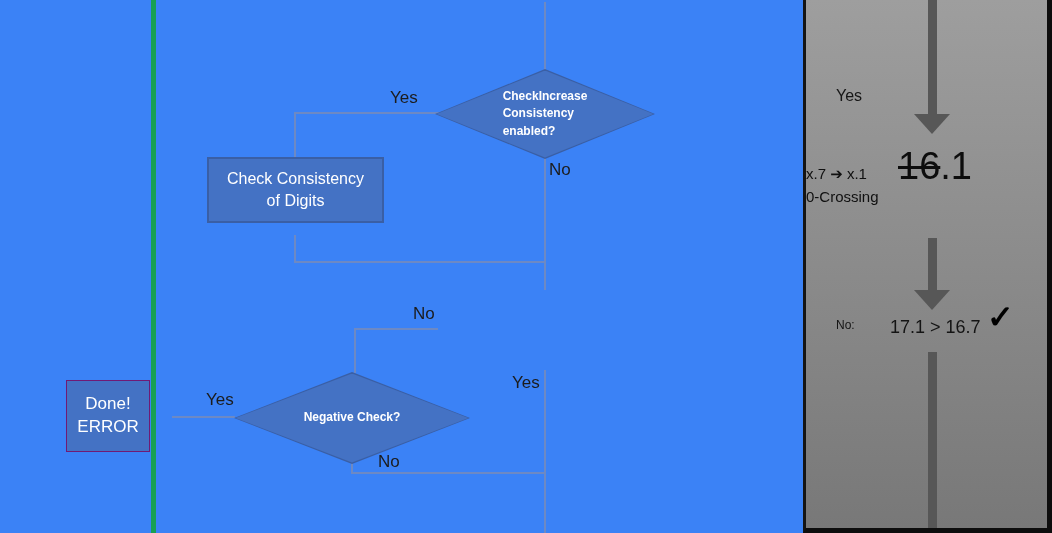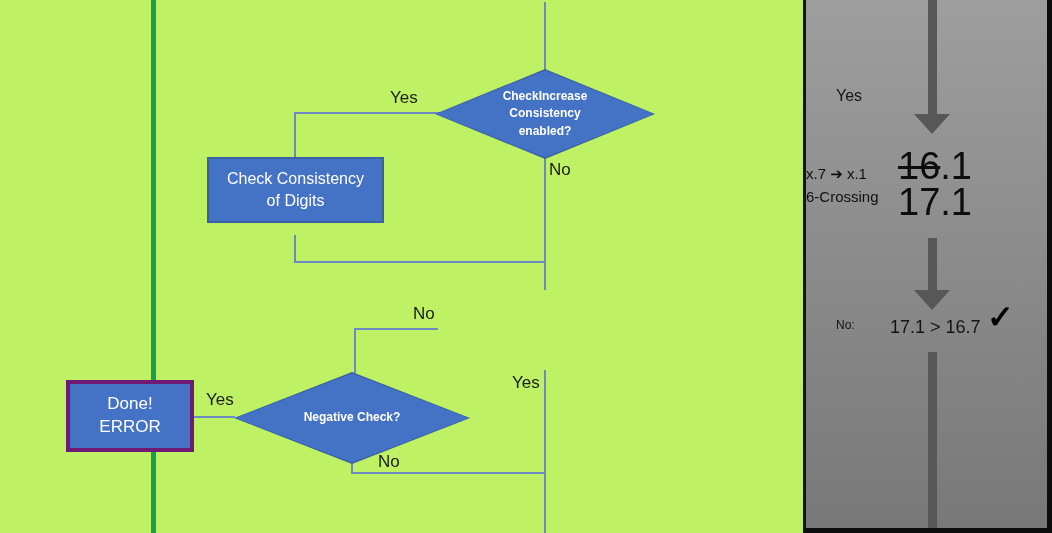--- a/index.html
+++ b/index.html
@@ -1,16 +1,16 @@
 <!DOCTYPE html>
 <html style="--shape-blue: #4472c4; --shape-border: #3a5fa5; --connector: #6d89c4; --green-line: #18a052; --arrow-gray: #575757; --panel-top: #9e9e9e; --panel-bottom: #787878;"><head>
 <meta charset="utf-8">
 <style>
   html,body{margin:0;padding:0;background:#e8e8e8}
-  #canvas{position:relative;width:1052px;height:533px;background:#bef264;
+  #canvas{position:relative;width:1052px;height:533px;background:#3b82f6;
     font-family:"Liberation Sans",sans-serif;overflow:hidden;color:#1f1f1f}
 
   
   .line{position:absolute;background:var(--connector,#6d89c4)}
 
   
   .lbl{position:absolute;font-size:17px;color:#1c1c1c;white-space:nowrap}
   #lbl-yes1{left:390px;top:88px}
   #lbl-no1{left:549px;top:160px}
   #lbl-no2{left:413px;top:304px}
@@ -21,31 +21,31 @@
   
   #green{position:absolute;left:151px;top:0;width:5px;height:533px;
     background:var(--green-line,#18a052);z-index:1}
 
   
   .shape{position:absolute;background:var(--shape-blue,#4472c4);color:#fff;
     display:flex;align-items:center;justify-content:center;text-align:center;
     white-space:pre-line;box-sizing:border-box;z-index:2}
   #rect-check{left:207px;top:157px;width:177px;height:66px;
     border:2px solid var(--shape-border,#3a5fa5);font-size:16px;line-height:1.35}
-  #box-done{left:66px;top:380px;width:128px;height:72px;
-    border:4px solid #701a75;font-size:17px;line-height:1.35;z-index:3}
+  #box-done{left:66px;top:380px;width:84px;height:72px;
+    border:1px solid #701a75;font-size:17px;line-height:1.35;z-index:3}
 
   
   .diamond{position:absolute;z-index:2}
   .diamond .outer{position:absolute;inset:0;background:var(--shape-border,#3a5fa5);
     clip-path:polygon(50% 0,100% 50%,50% 100%,0% 50%)}
   .diamond .inner{position:absolute;inset:1.5px;background:var(--shape-blue,#4472c4);
     clip-path:polygon(50% 0,100% 50%,50% 100%,0% 50%);
     display:flex;align-items:center;justify-content:center;color:#fff;
-    text-align:center;white-space:pre-line;font-size:12px;font-weight:600;line-height:1.45}
+    white-space:pre-line;font-size:12px;font-weight:600;line-height:1.45}
   #d1{left:435px;top:69px;width:220px;height:90px}
   #d2{left:436px;top:289px;width:218px;height:82px}
   #d3{left:234px;top:372px;width:236px;height:92px}
 
   
   #panel{position:absolute;left:803px;top:0;width:249px;height:533px;box-sizing:border-box;
     background:linear-gradient(180deg,var(--panel-top,#9e9e9e),var(--panel-bottom,#787878));
     border-left:3px solid #141414;border-right:5px solid #0d0d0d;border-bottom:5px solid #0d0d0d}
   #panel .abs{position:absolute}
   .shaft{position:absolute;background:var(--arrow-gray,#575757)}
@@ -113,26 +113,25 @@
 ERROR</div>
 
   <div id="panel">
     <div class="shaft" id="a1-shaft"></div>
     <div class="head" id="a1-head"></div>
 
     <span class="abs" id="panel-yes">Yes</span>
 
     <div class="abs" id="mapping">
       <div>x.7 ➔ x.1</div>
-      <div>6-Crossing</div>
+      <div>0-Crossing</div>
     </div>
 
     <div class="abs" id="big-values">
       <div><span class="strike">16</span><span>.1</span></div>
-      <div>17.1</div>
     </div>
 
     <div class="shaft" id="a2-shaft"></div>
     <div class="head" id="a2-head"></div>
 
     <span class="abs" id="panel-no">No:</span>
     <span class="abs" id="comparison">17.1 &gt; 16.7</span>
     <span class="abs" id="check">✓</span>
 
     <div class="shaft" id="a3-shaft"></div>

